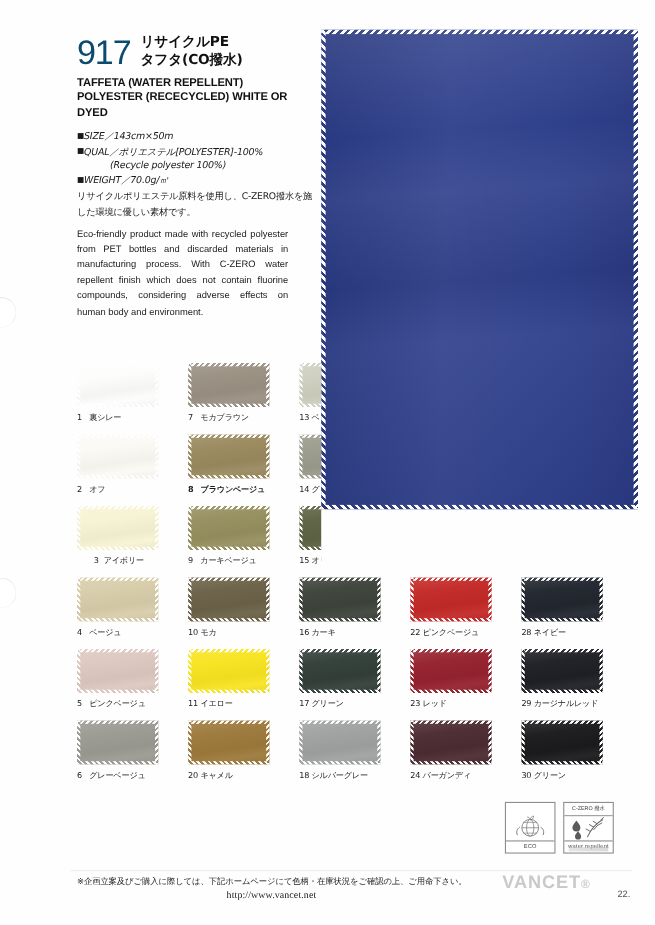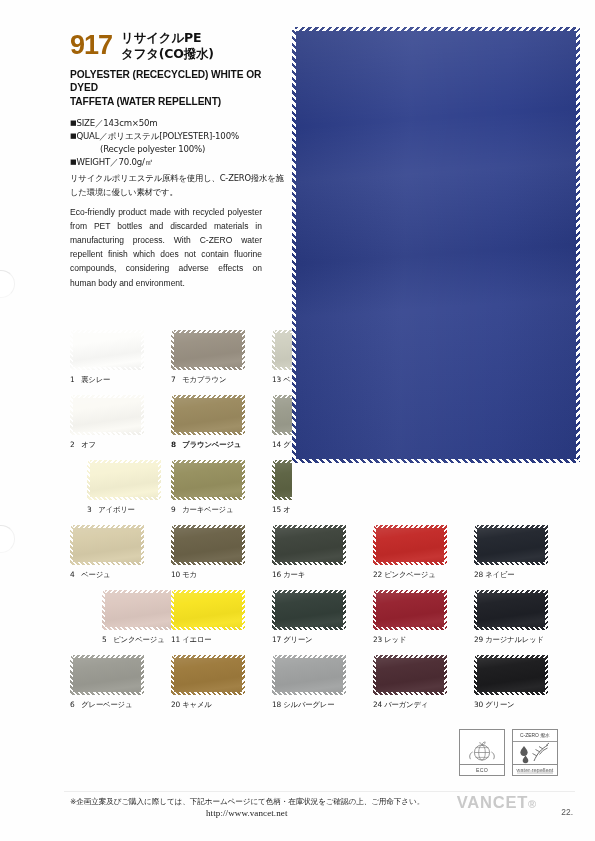--- a/index.html
+++ b/index.html
@@ -16,29 +16,29 @@
   
   .hole{position:absolute;width:26px;height:26px;border-radius:50%;
         border:1px solid #e8e8e8;border-bottom-color:#f7f7f7;border-right-color:#f2f2f2;
         background:#fff;}
   .hole.h1{left:-13px;top:270px;}
   .hole.h2{left:-13px;top:525px;}
 
   
   .header{position:absolute;left:70px;top:30px;width:215px;}
   .hdr-row{display:flex;align-items:flex-start;gap:9px;}
-  .code{font-size:27px;font-weight:bold;letter-spacing:-1px;line-height:1;
-        font-family:"Liberation Sans",sans-serif;color:#a16207;padding-top:2px;}
+  .code{font-size:31px;font-weight:normal;letter-spacing:-1px;line-height:1;
+        font-family:"Liberation Sans",sans-serif;color:#0c4a6e;padding-top:2px;}
   .jp-title{font-size:12.5px;line-height:1.28;font-weight:bold;color:#111;
             font-family:"DejaVu Sans",sans-serif;letter-spacing:-0.2px;}
   .en-title{margin-top:6px;font-size:10.2px;font-weight:bold;line-height:1.32;
             color:#111;letter-spacing:-0.1px;}
   .spec{margin-top:9px;font-size:8.6px;line-height:1.48;color:#1a1a1a;
         font-family:"DejaVu Sans",sans-serif;letter-spacing:-0.2px;}
-  .spec .ln{white-space:nowrap;}
+  .spec .ln{white-space:nowrap;font-style:italic;}
   .spec .ind{padding-left:30px;}
   .sq{font-size:7px;vertical-align:1.5px;}
 
   
   .desc-jp{position:absolute;left:70px;top:172px;width:218px;
            font-size:8.4px;line-height:1.62;color:#1a1a1a;
            font-family:"DejaVu Sans",sans-serif;letter-spacing:-0.2px;}
   .desc-en{position:absolute;left:70px;top:205px;width:192px;
            font-size:8.5px;line-height:1.66;color:#1a1a1a;
            text-align:justify;text-justify:inter-word;}
@@ -119,22 +119,22 @@
 
   <div class="header">
     <div class="hdr-row">
       <div class="code">917</div>
       <div>
         <div class="jp-title">リサイクルPE</div>
         <div class="jp-title">タフタ(CO撥水)</div>
       </div>
     </div>
     <div class="en-title">
+      <div>TAFFETA (WATER REPELLENT)</div>
       <div>POLYESTER (RECECYCLED) WHITE OR DYED</div>
-      <div>TAFFETA (WATER REPELLENT)</div>
     </div>
     <div class="spec">
       <div class="ln"><span class="sq">■</span><span>SIZE／143cm×50m</span></div>
       <div class="ln"><span class="sq">■</span><span>QUAL／ポリエステル[POLYESTER]-100%</span></div>
       <div class="ln ind">(Recycle polyester 100%)</div>
       <div class="ln"><span class="sq">■</span><span>WEIGHT／70.0g/㎡</span></div>
     </div>
   </div>
 
   <div class="desc-jp">リサイクルポリエステル原料を使用し、C-ZERO撥水を施した環境に優しい素材です。</div>
@@ -167,21 +167,21 @@
           <div class="sw" style="background: rgb(251, 250, 245);">
             <div class="tex"></div>
             <div class="edge-t"></div>
             <div class="edge-b"></div>
             <div class="edge-l"></div>
             <div class="edge-r"></div>
           </div>
         </div>
         <div class="sw-label"><span class="num">2</span><span> オフ</span></div>
       </div>
-      <div class="cell" style="left: 17px; top: 130px;">
+      <div class="cell" style="left: 0px; top: 130px; text-align: center;">
         <div class="sw-wrap">
           <div class="sw" style="background: rgb(247, 243, 212);">
             <div class="tex"></div>
             <div class="edge-t"></div>
             <div class="edge-b"></div>
             <div class="edge-l"></div>
             <div class="edge-r"></div>
           </div>
         </div>
         <div class="sw-label"><span class="num">3</span><span> アイボリー</span></div>
@@ -191,21 +191,21 @@
           <div class="sw" style="background: rgb(216, 205, 170);">
             <div class="tex"></div>
             <div class="edge-t"></div>
             <div class="edge-b"></div>
             <div class="edge-l"></div>
             <div class="edge-r"></div>
           </div>
         </div>
         <div class="sw-label"><span class="num">4</span><span> ベージュ</span></div>
       </div>
-      <div class="cell" style="left: 0px; top: 260px; margin-left: 32px;">
+      <div class="cell" style="left: 0px; top: 260px;">
         <div class="sw-wrap">
           <div class="sw" style="background: rgb(221, 200, 192);">
             <div class="tex"></div>
             <div class="edge-t"></div>
             <div class="edge-b"></div>
             <div class="edge-l"></div>
             <div class="edge-r"></div>
           </div>
         </div>
         <div class="sw-label"><span class="num">5</span><span> ピンクベージュ</span></div>

